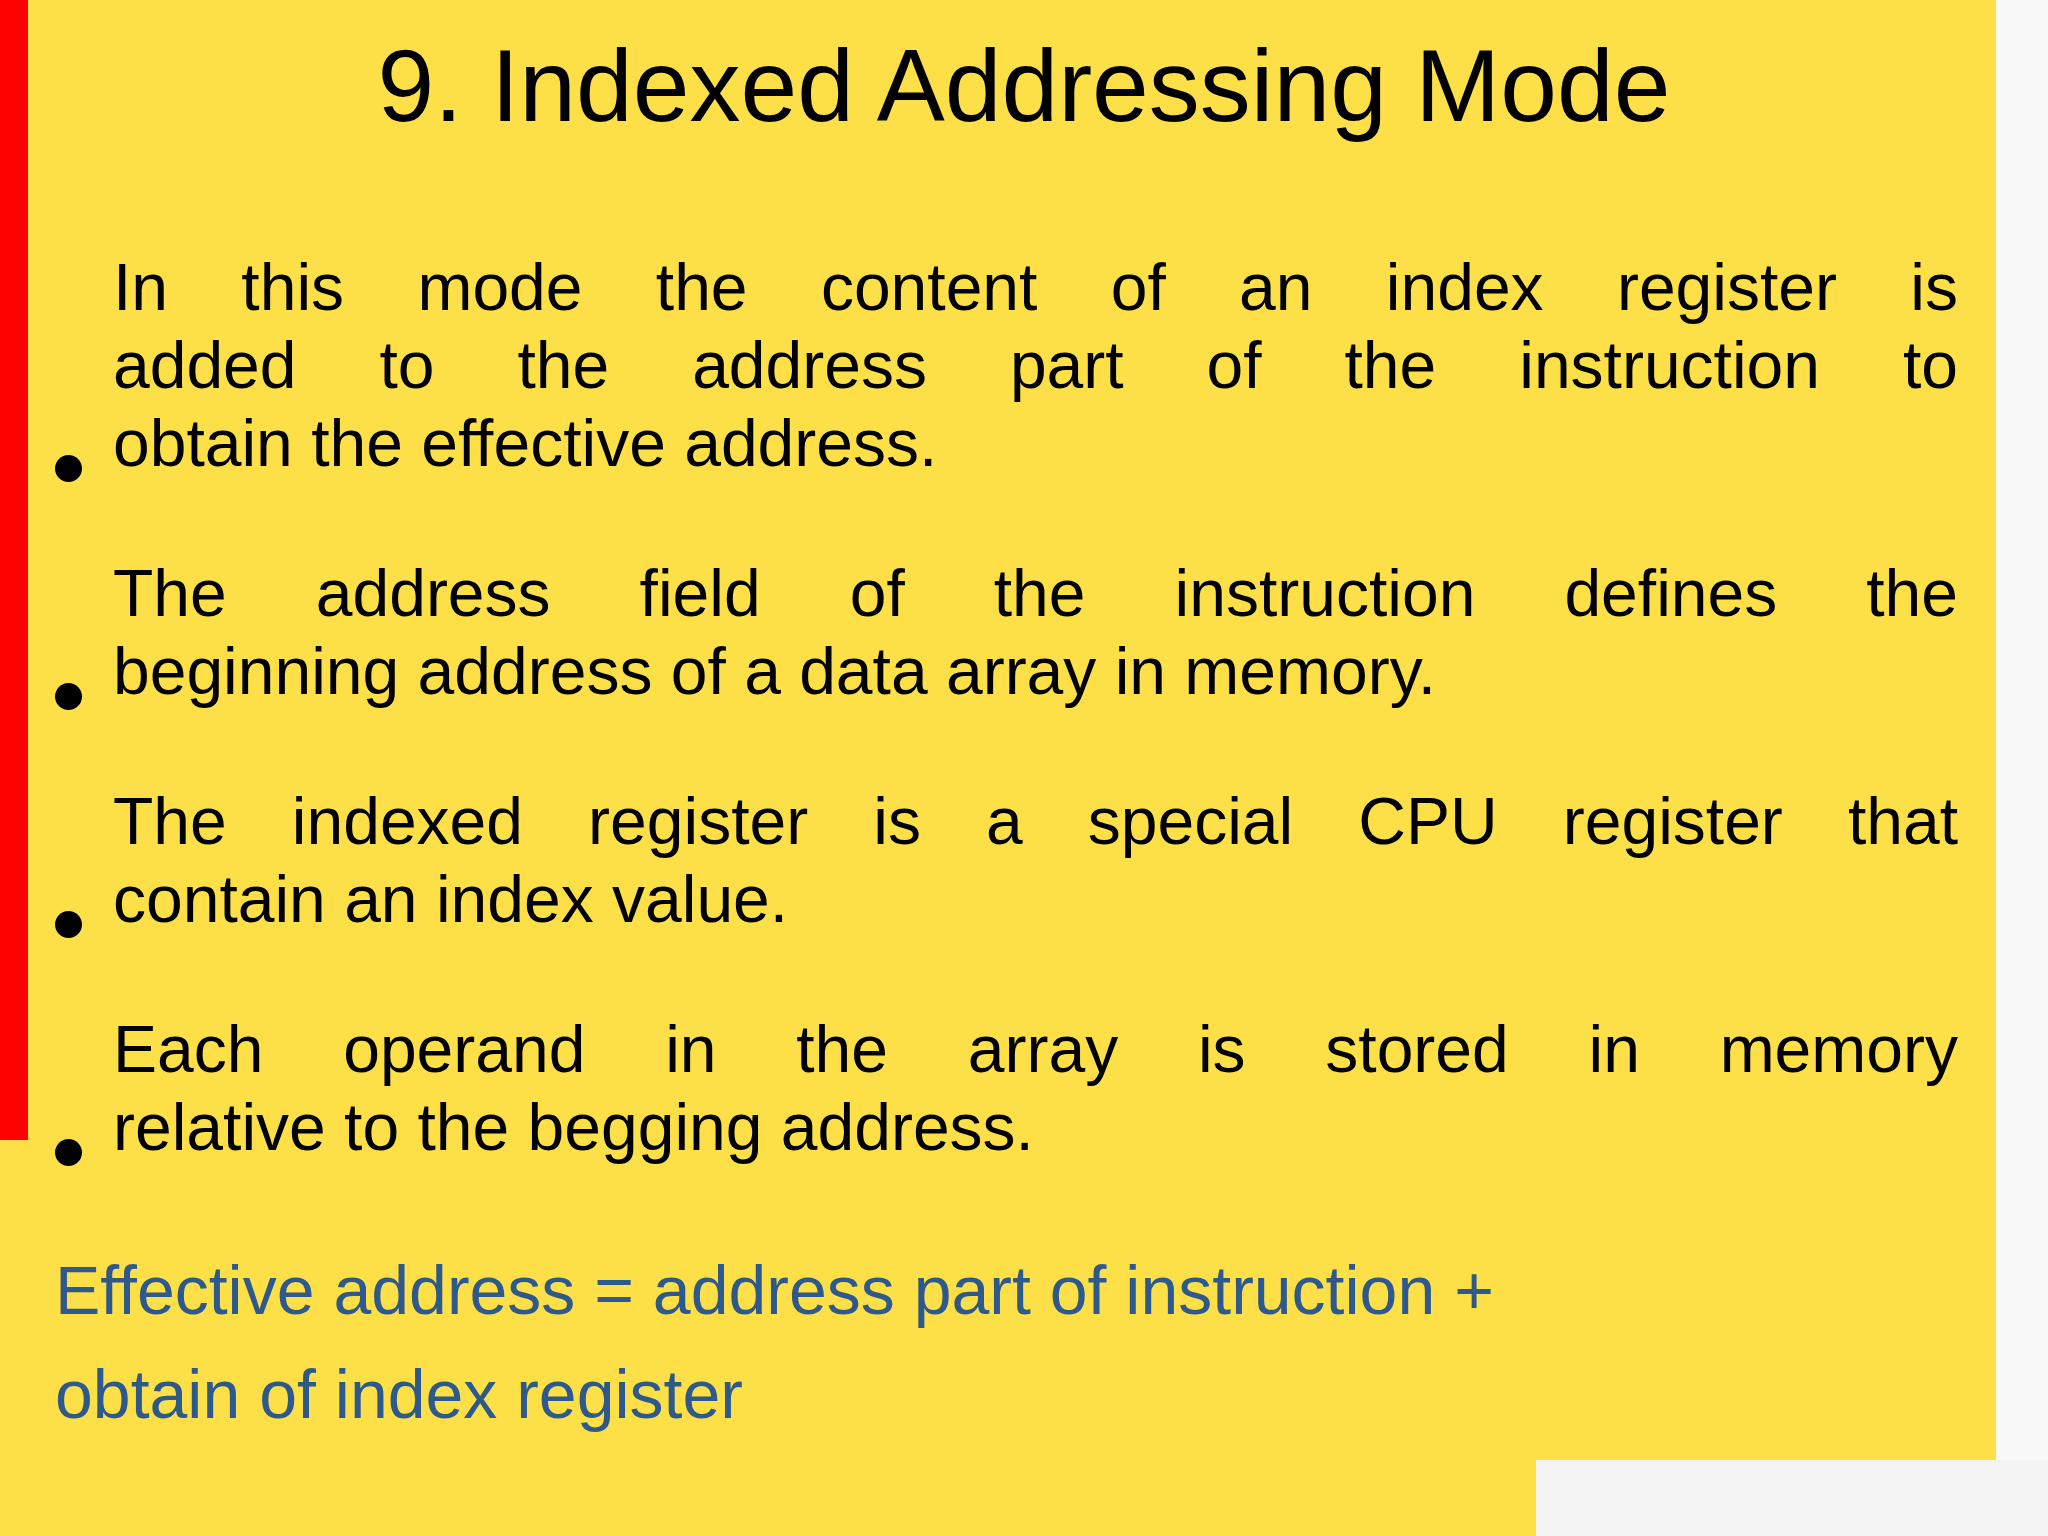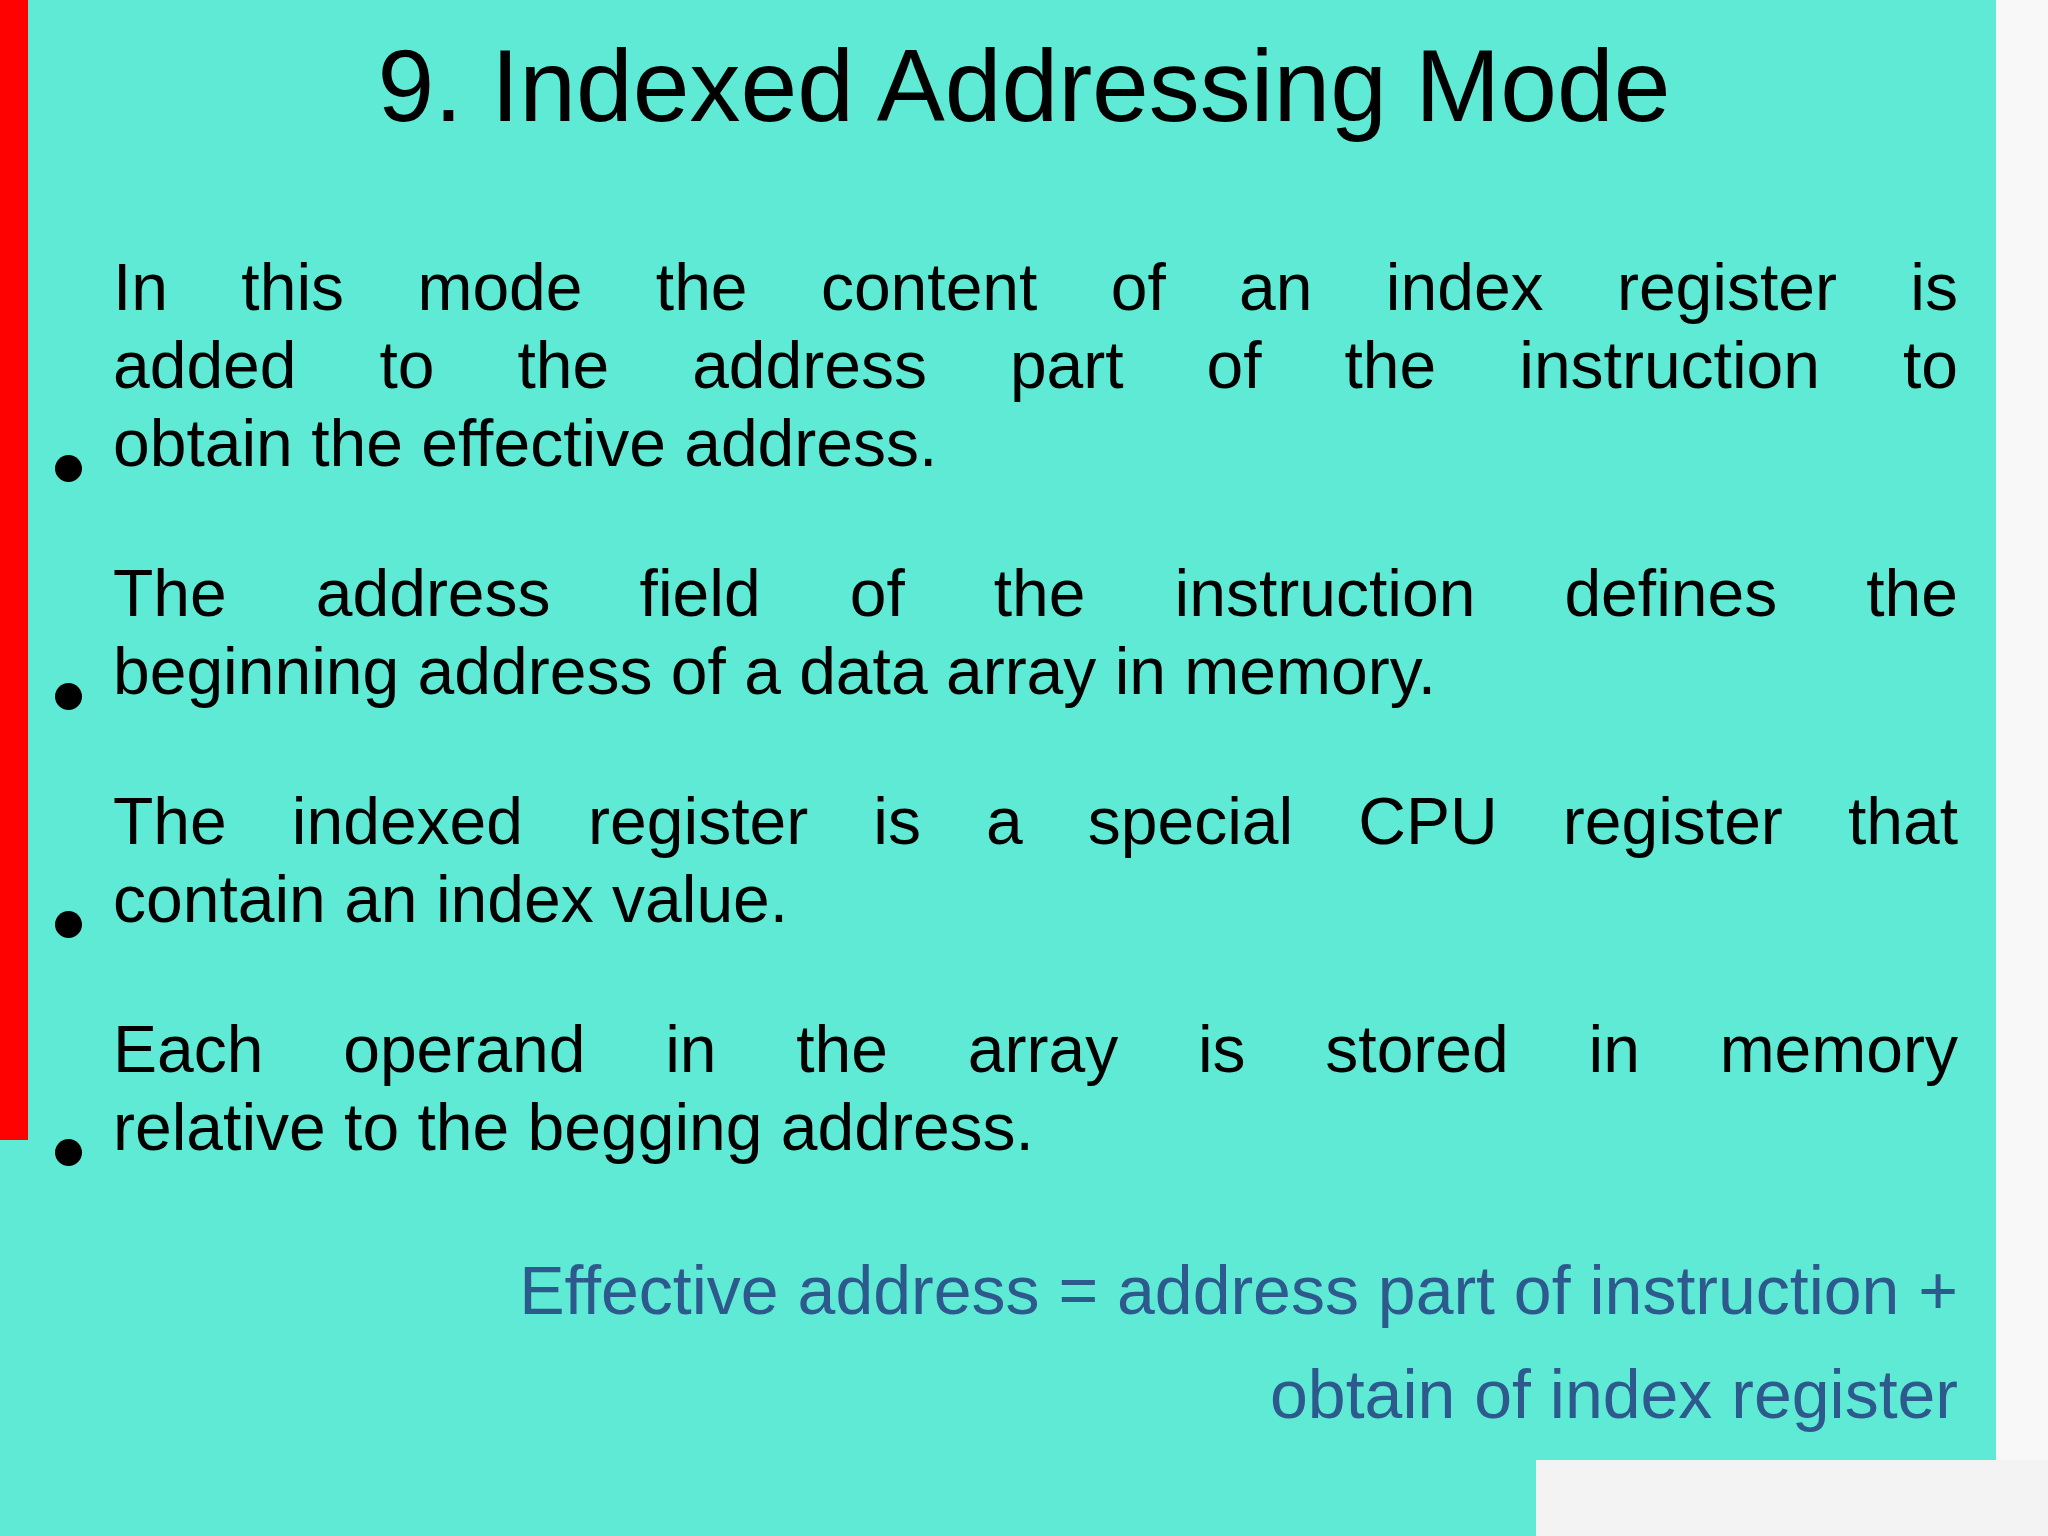--- a/index.html
+++ b/index.html
@@ -1,21 +1,21 @@
 <!DOCTYPE html>
 <html><head>
 <meta charset="utf-8">
 <style>
   * { margin: 0; padding: 0; box-sizing: border-box; }
   html, body { background: #ffffff; }
   .slide {
     position: relative;
     width: 2048px;
     height: 1536px;
-    background: #5eead4;
+    background: #fde047;
     overflow: hidden;
     font-family: "Liberation Sans", sans-serif;
     color: #000000;
   }
   .red-bar {
     position: absolute;
     left: 0; top: 0;
     width: 28px; height: 1140px;
     background: #fe0202;
   }
@@ -74,21 +74,21 @@
   }
   .line { display: block; }
   .line.just {
     text-align: justify;
     text-align-last: justify;
   }
   .formula {
     margin-top: 44px;
     font-size: 68px;
     line-height: 104px;
-    text-align: right;
+    text-align: left;
     color: #2e598c;
   }
 </style>
 </head>
 <body>
 
 <div class="slide">
   <div class="gray-right"></div>
   <div class="gray-bottom"></div>
   <div class="red-bar"></div>

